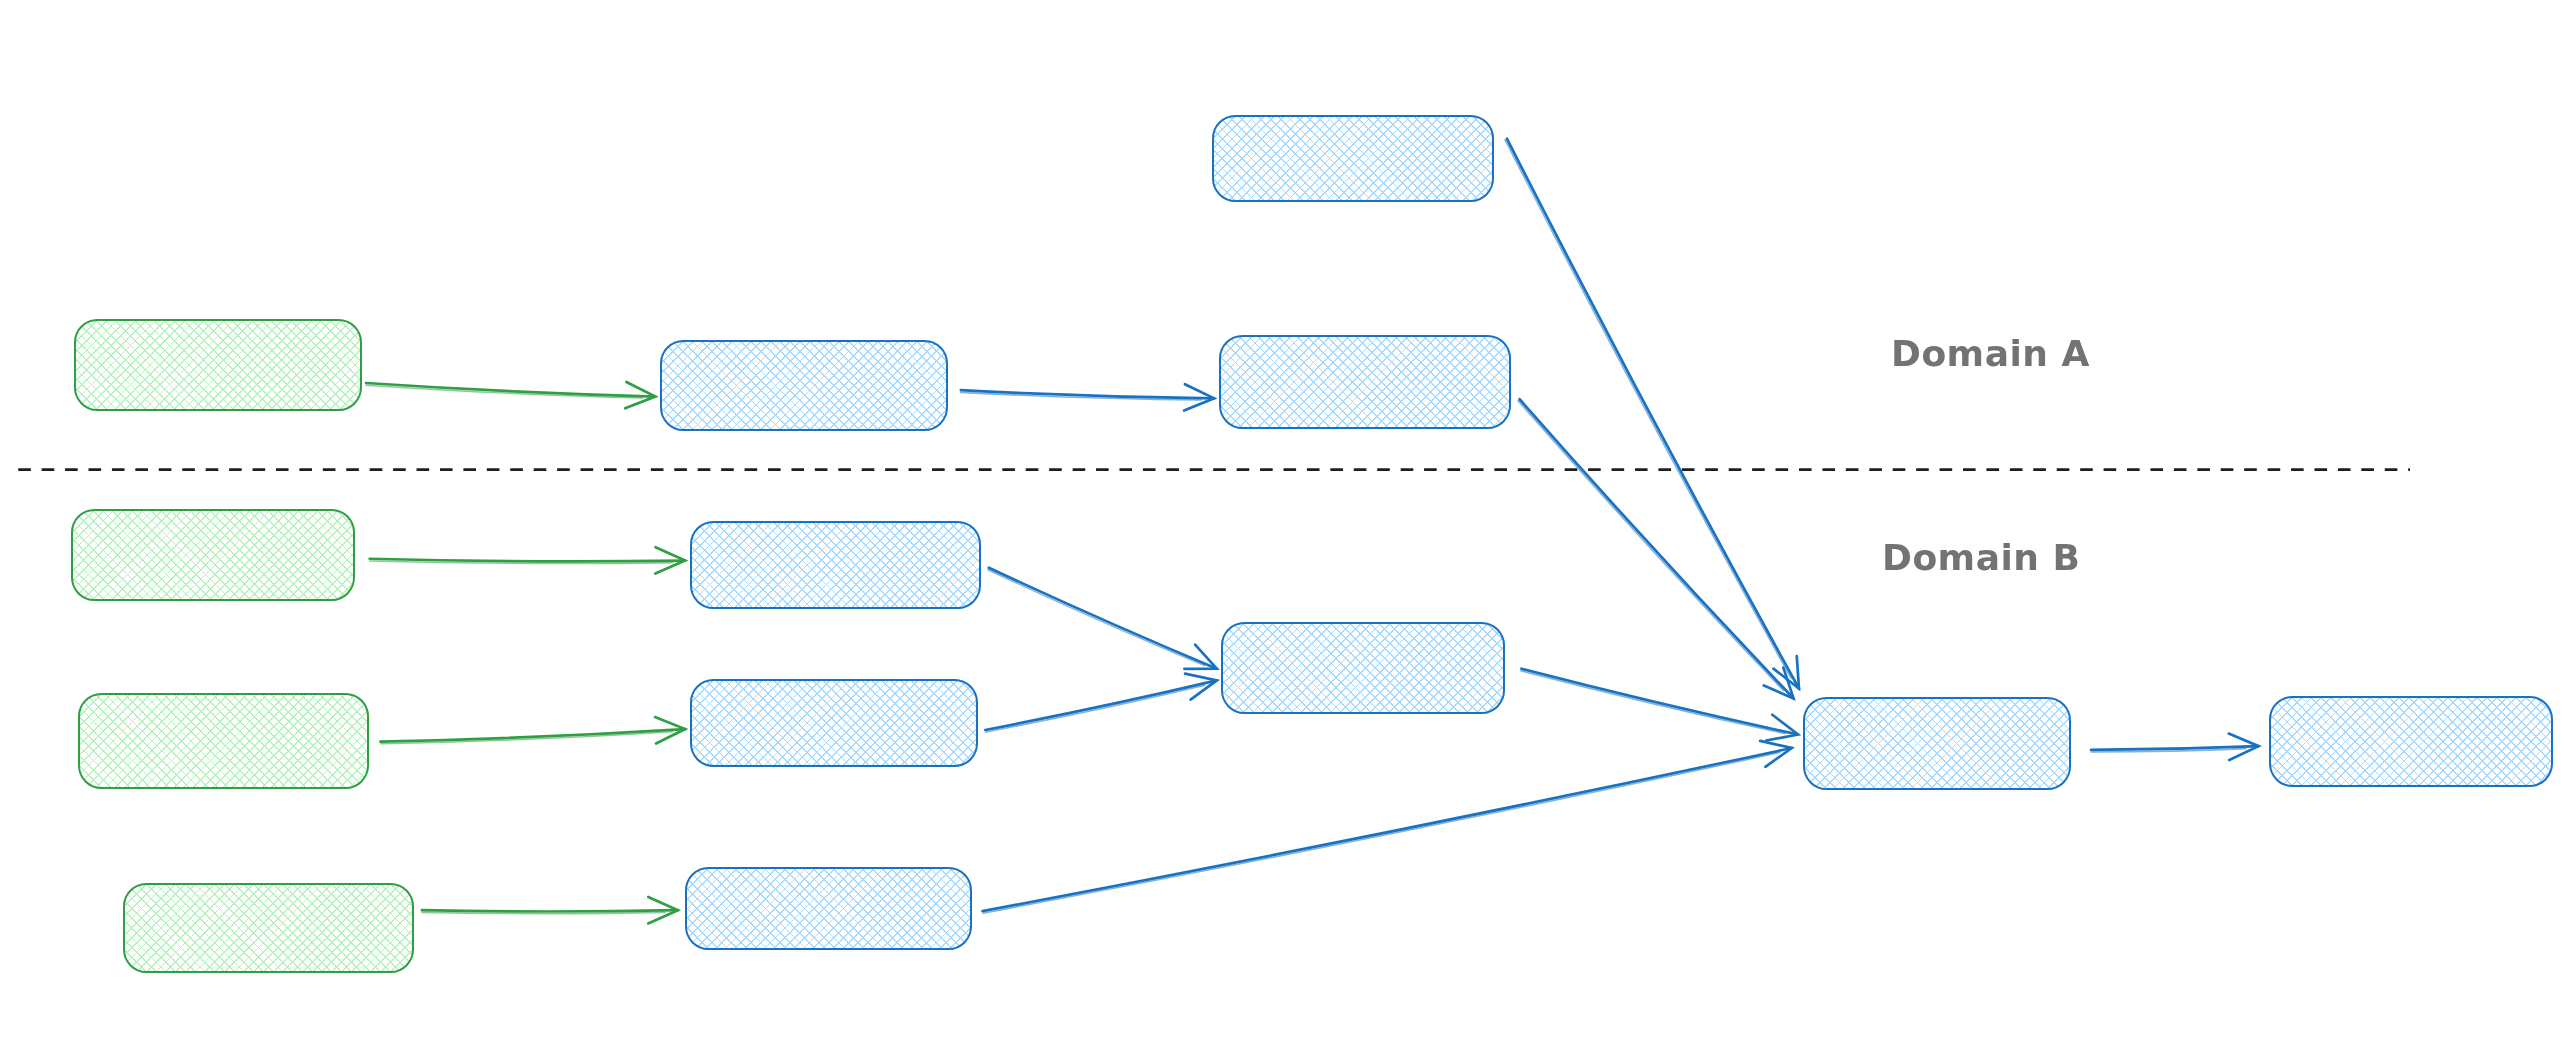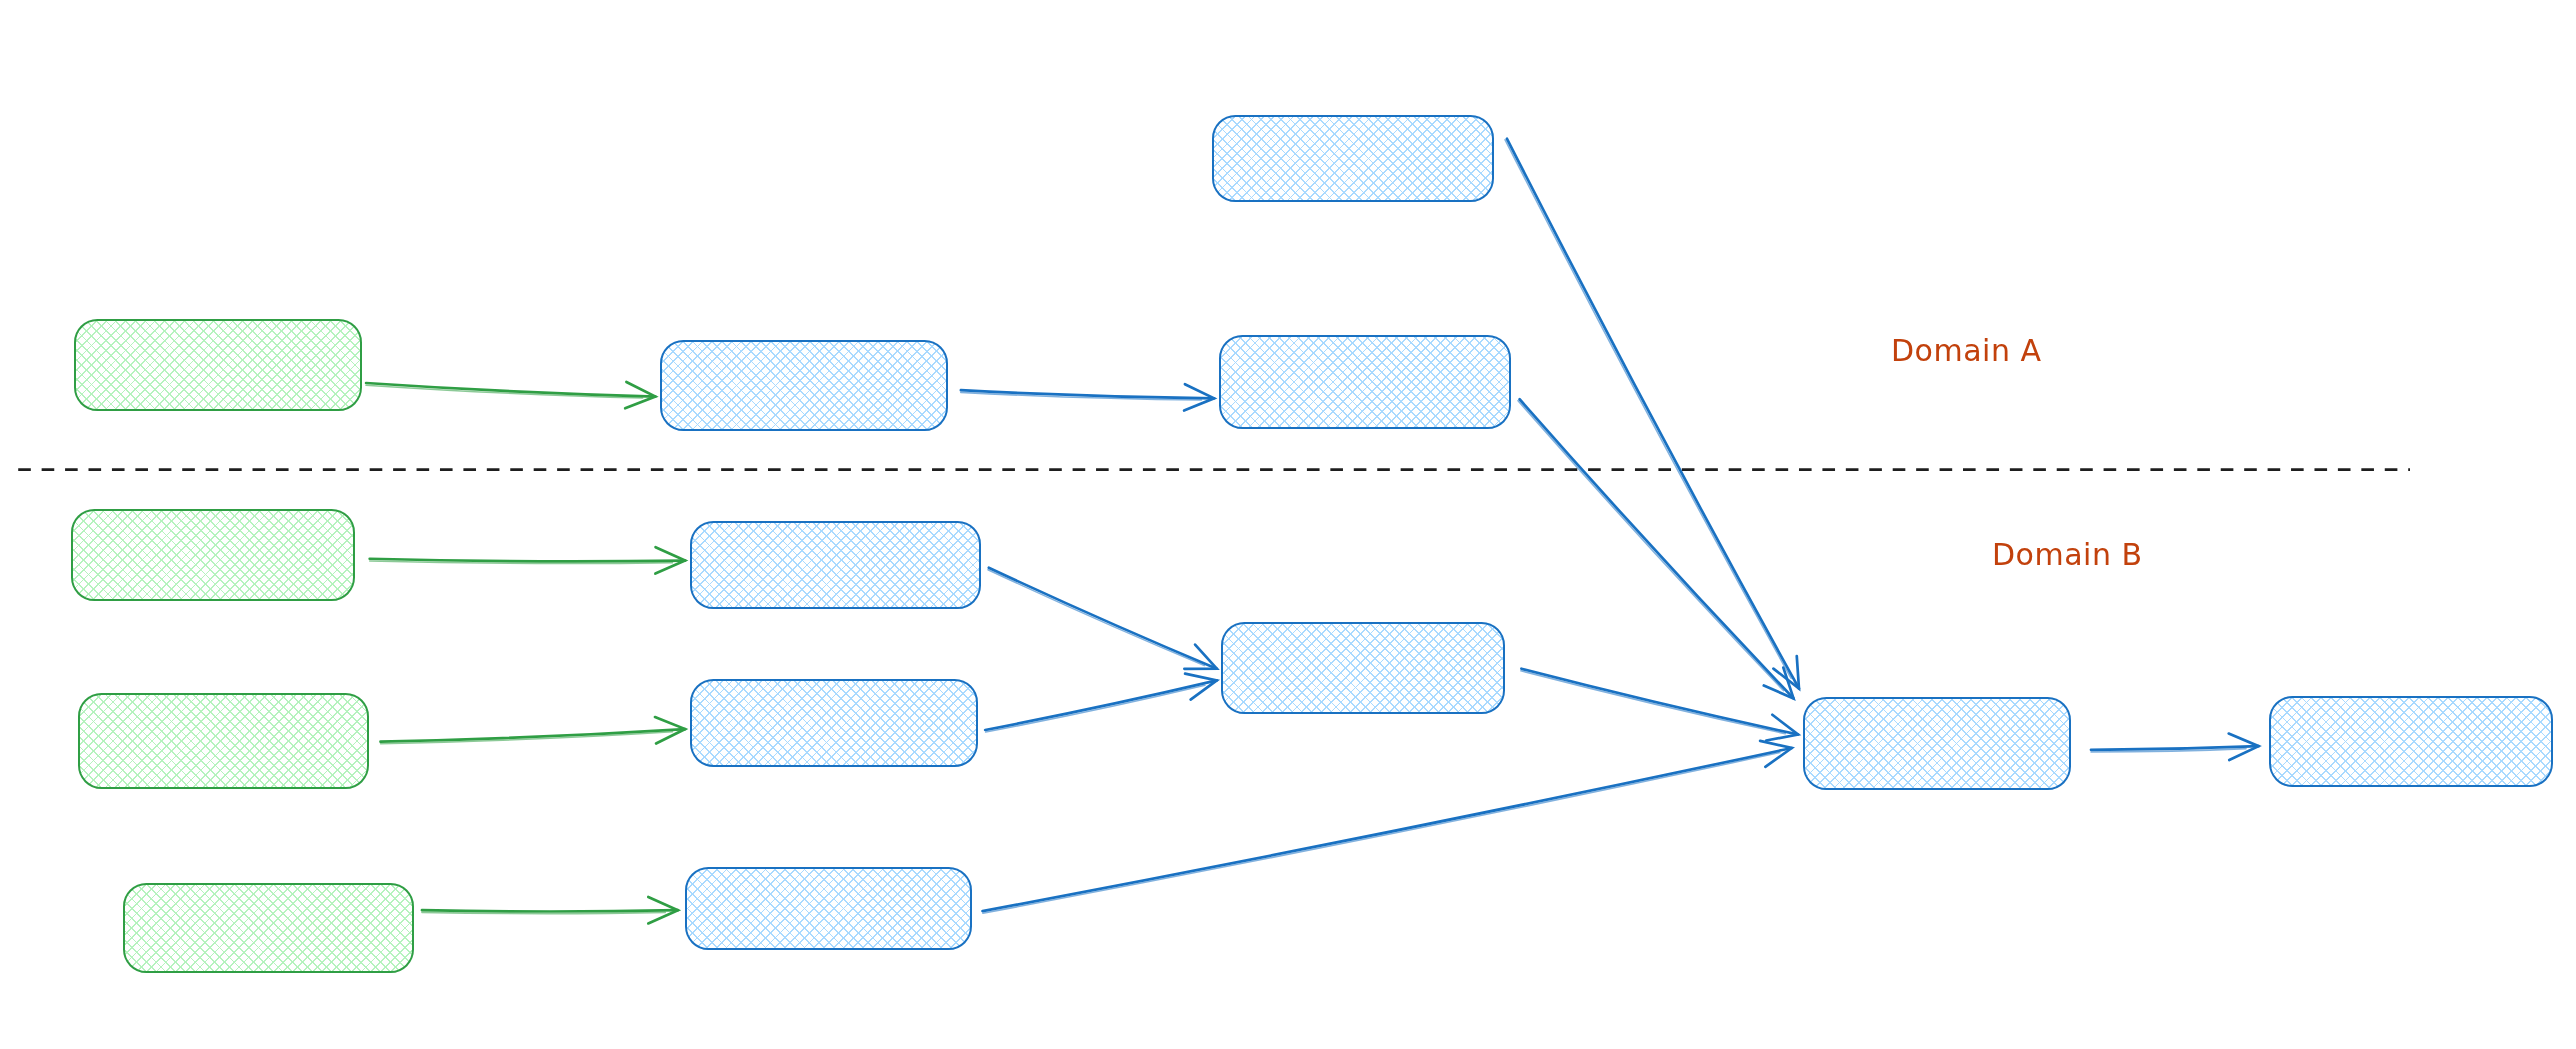--- a/index.html
+++ b/index.html
@@ -31,24 +31,24 @@
       repeating-linear-gradient(135deg, rgba(165,216,255,0.95) 0 1.3px, transparent 1.3px 6.9px);
   }
   .node.green {
     border-color: #2f9e44;
     background-image:
       repeating-linear-gradient(45deg,  rgba(178,242,187,0.95) 0 1.3px, transparent 1.3px 6.9px),
       repeating-linear-gradient(135deg, rgba(178,242,187,0.95) 0 1.3px, transparent 1.3px 6.9px);
   }
   .label {
     position: absolute;
-    font-size: 30px;
-    font-weight: 400;
+    font-size: 36px;
+    font-weight: 700;
     letter-spacing: 0.5px;
-    color: #c2410c;
+    color: #737373;
     white-space: nowrap;
   }
 </style>
 </head>
 <body>
 
 <div id="canvas">
   <svg id="edge-layer" width="2576" height="1049" viewBox="0 0 2858 1164">
       <line x1="20" y1="521" x2="2674" y2="521" stroke="#1e1e1e" stroke-width="3" stroke-dasharray="14 12"></line>
       <g fill="none" stroke="#2f9e44" stroke-linecap="round">
@@ -121,15 +121,15 @@
       <div class="node blue" style="left: 690px; top: 521px; width: 291px; height: 88px;"></div>
       <div class="node green" style="left: 78px; top: 693px; width: 291px; height: 96px;"></div>
       <div class="node blue" style="left: 690px; top: 679px; width: 288px; height: 88px;"></div>
       <div class="node blue" style="left: 1221px; top: 622px; width: 284px; height: 92px;"></div>
       <div class="node green" style="left: 123px; top: 883px; width: 291px; height: 90px;"></div>
       <div class="node blue" style="left: 685px; top: 867px; width: 287px; height: 83px;"></div>
       <div class="node blue" style="left: 1803px; top: 697px; width: 268px; height: 93px;"></div>
       <div class="node blue" style="left: 2269px; top: 696px; width: 284px; height: 91px;"></div>
     </div>
   <div class="label" style="left: 1891px; top: 333px;">Domain A</div>
-  <div class="label" style="left: 1992px; top: 537px;">Domain B</div>
+  <div class="label" style="left: 1882px; top: 537px;">Domain B</div>
 </div>
 
 
 </body></html>

